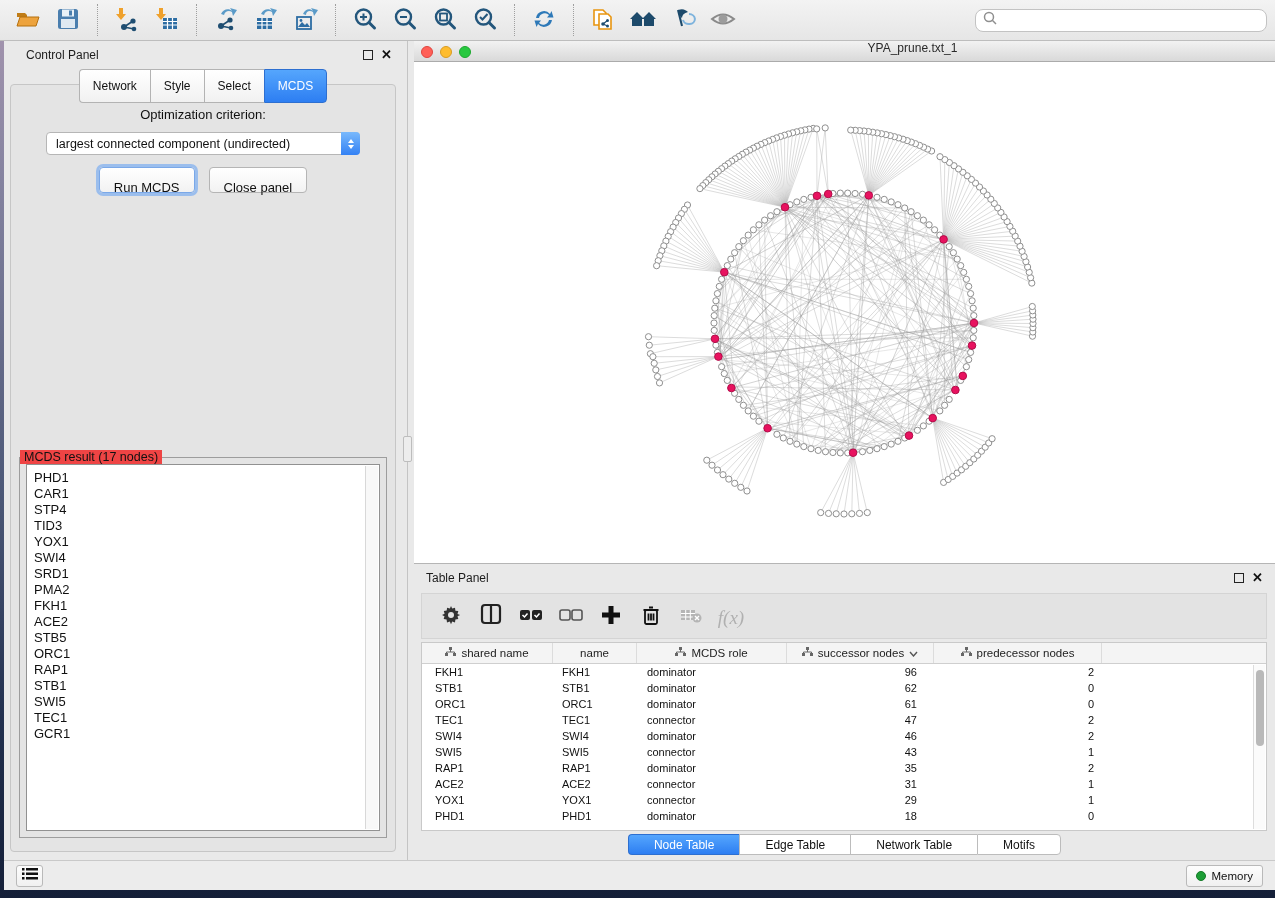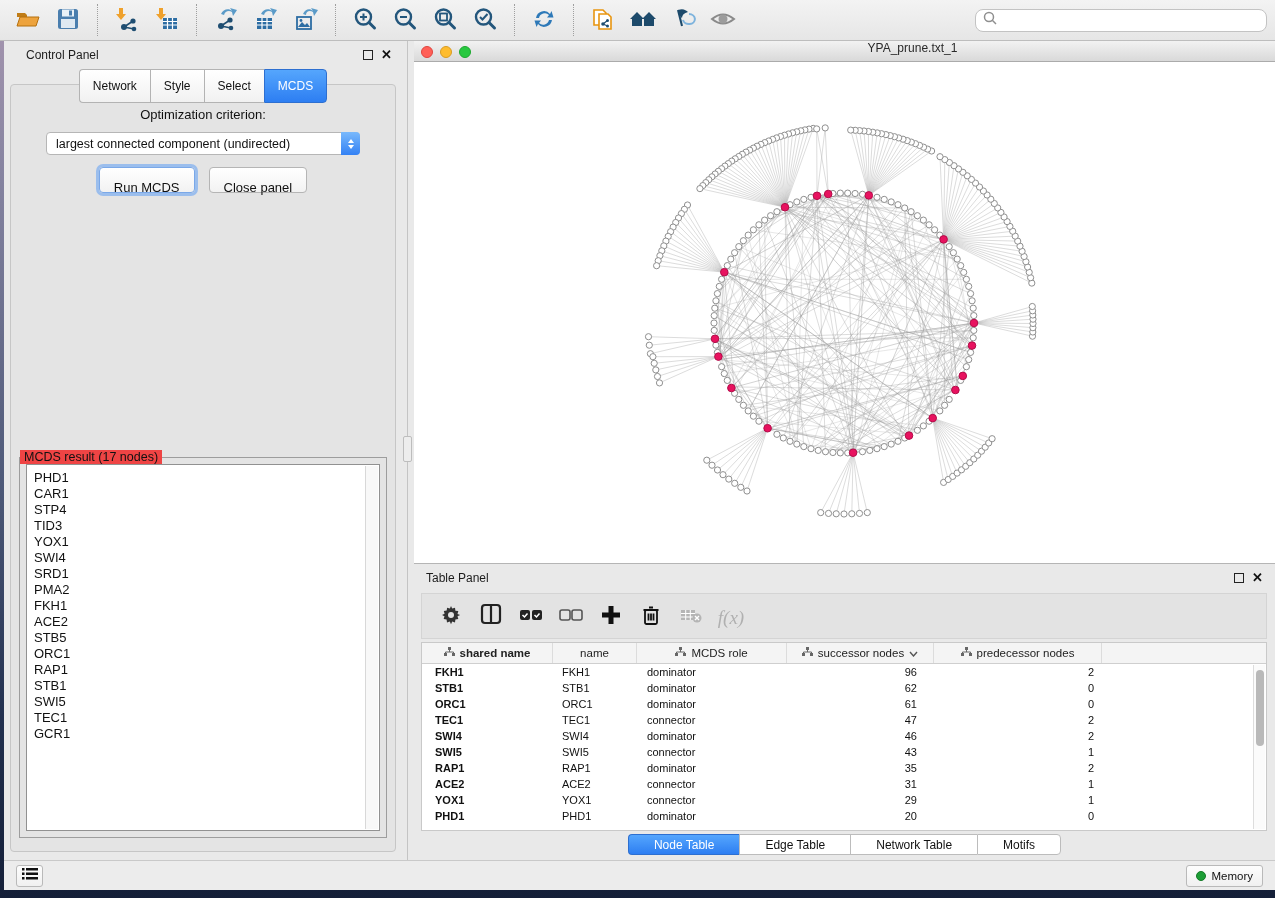--- a/index.html
+++ b/index.html
@@ -86,21 +86,21 @@
   .tpi { width:26px; height:26px; display:flex; align-items:flex-end; justify-content:center; border:none; background:transparent; }
   .fx { font-size:19px; font-style:italic; color:#b0b0b0; font-family:"Liberation Serif",serif; }
   .node-table { position:absolute; left:7px; right:8px; top:78px; bottom:29px; background:#fff;
     border:1px solid #c9c9c9; overflow:hidden; }
   .nt-headrow { display:flex; height:21px; background:#f4f4f4; border-bottom:1px solid #cfcfcf; }
   .nt-th { display:flex; align-items:center; justify-content:center; gap:5px; font-size:11.5px; color:#222;
     border-right:1px solid #dcdcdc; }
   .nt-th:last-child { border-right:none; }
   .nt-row { display:flex; height:16px; align-items:center; }
   .nt-td { font-size:11px; color:#111; white-space:nowrap; }
-  .c0 { width:131px; padding-left:13px;font-weight:bold; } .c1 { width:84px; padding-left:9px; }
+  .c0 { width:131px; padding-left:13px; } .c1 { width:84px; padding-left:9px; }
   .c2 { width:150px; padding-left:10px; } .c3 { width:147px; text-align:right; padding-right:17px; }
   .c4 { width:168px; text-align:right; padding-right:8px; } .c5 { flex:1; }
   .nt-headrow .c0,.nt-headrow .c1,.nt-headrow .c2,.nt-headrow .c3,.nt-headrow .c4 { padding:0; text-align:center; }
   .nt-scroll { position:absolute; right:1px; top:22px; bottom:1px; width:12px; background:#fbfbfb; border-left:1px solid #ddd; }
   .nt-thumb { position:absolute; left:1.5px; top:5px; width:8px; height:76px; background:#b9b9b9; border-radius:5px; }
   .tp-tabs { position:absolute; left:0; right:0; bottom:5px; display:flex; justify-content:center; }
   .tp-tab { height:21px; font-size:12px; padding:0 25px; background:#fff; border:1px solid #bcbcbc;
     border-right:none; display:flex; align-items:center; color:#111; }
   .tp-tab:first-child { border-radius:4px 0 0 4px; }
   .tp-tab:last-child { border-right:1px solid #bcbcbc; border-radius:0 4px 4px 0; }
@@ -1142,21 +1142,21 @@
             <div class="nt-td c0">YOX1</div>
             <div class="nt-td c1">YOX1</div>
             <div class="nt-td c2">connector</div>
             <div class="nt-td c3">29</div>
             <div class="nt-td c4">1</div>
           </div>
           <div class="nt-row">
             <div class="nt-td c0">PHD1</div>
             <div class="nt-td c1">PHD1</div>
             <div class="nt-td c2">dominator</div>
-            <div class="nt-td c3">20</div>
+            <div class="nt-td c3">18</div>
             <div class="nt-td c4">0</div>
           </div>
         </div>
       <div class="nt-scroll">
           <span class="nt-thumb"></span>
         </div>
     </div>
     <div class="tp-tabs">
       <button class="tp-tab active">Node Table</button>
       <button class="tp-tab">Edge Table</button>

